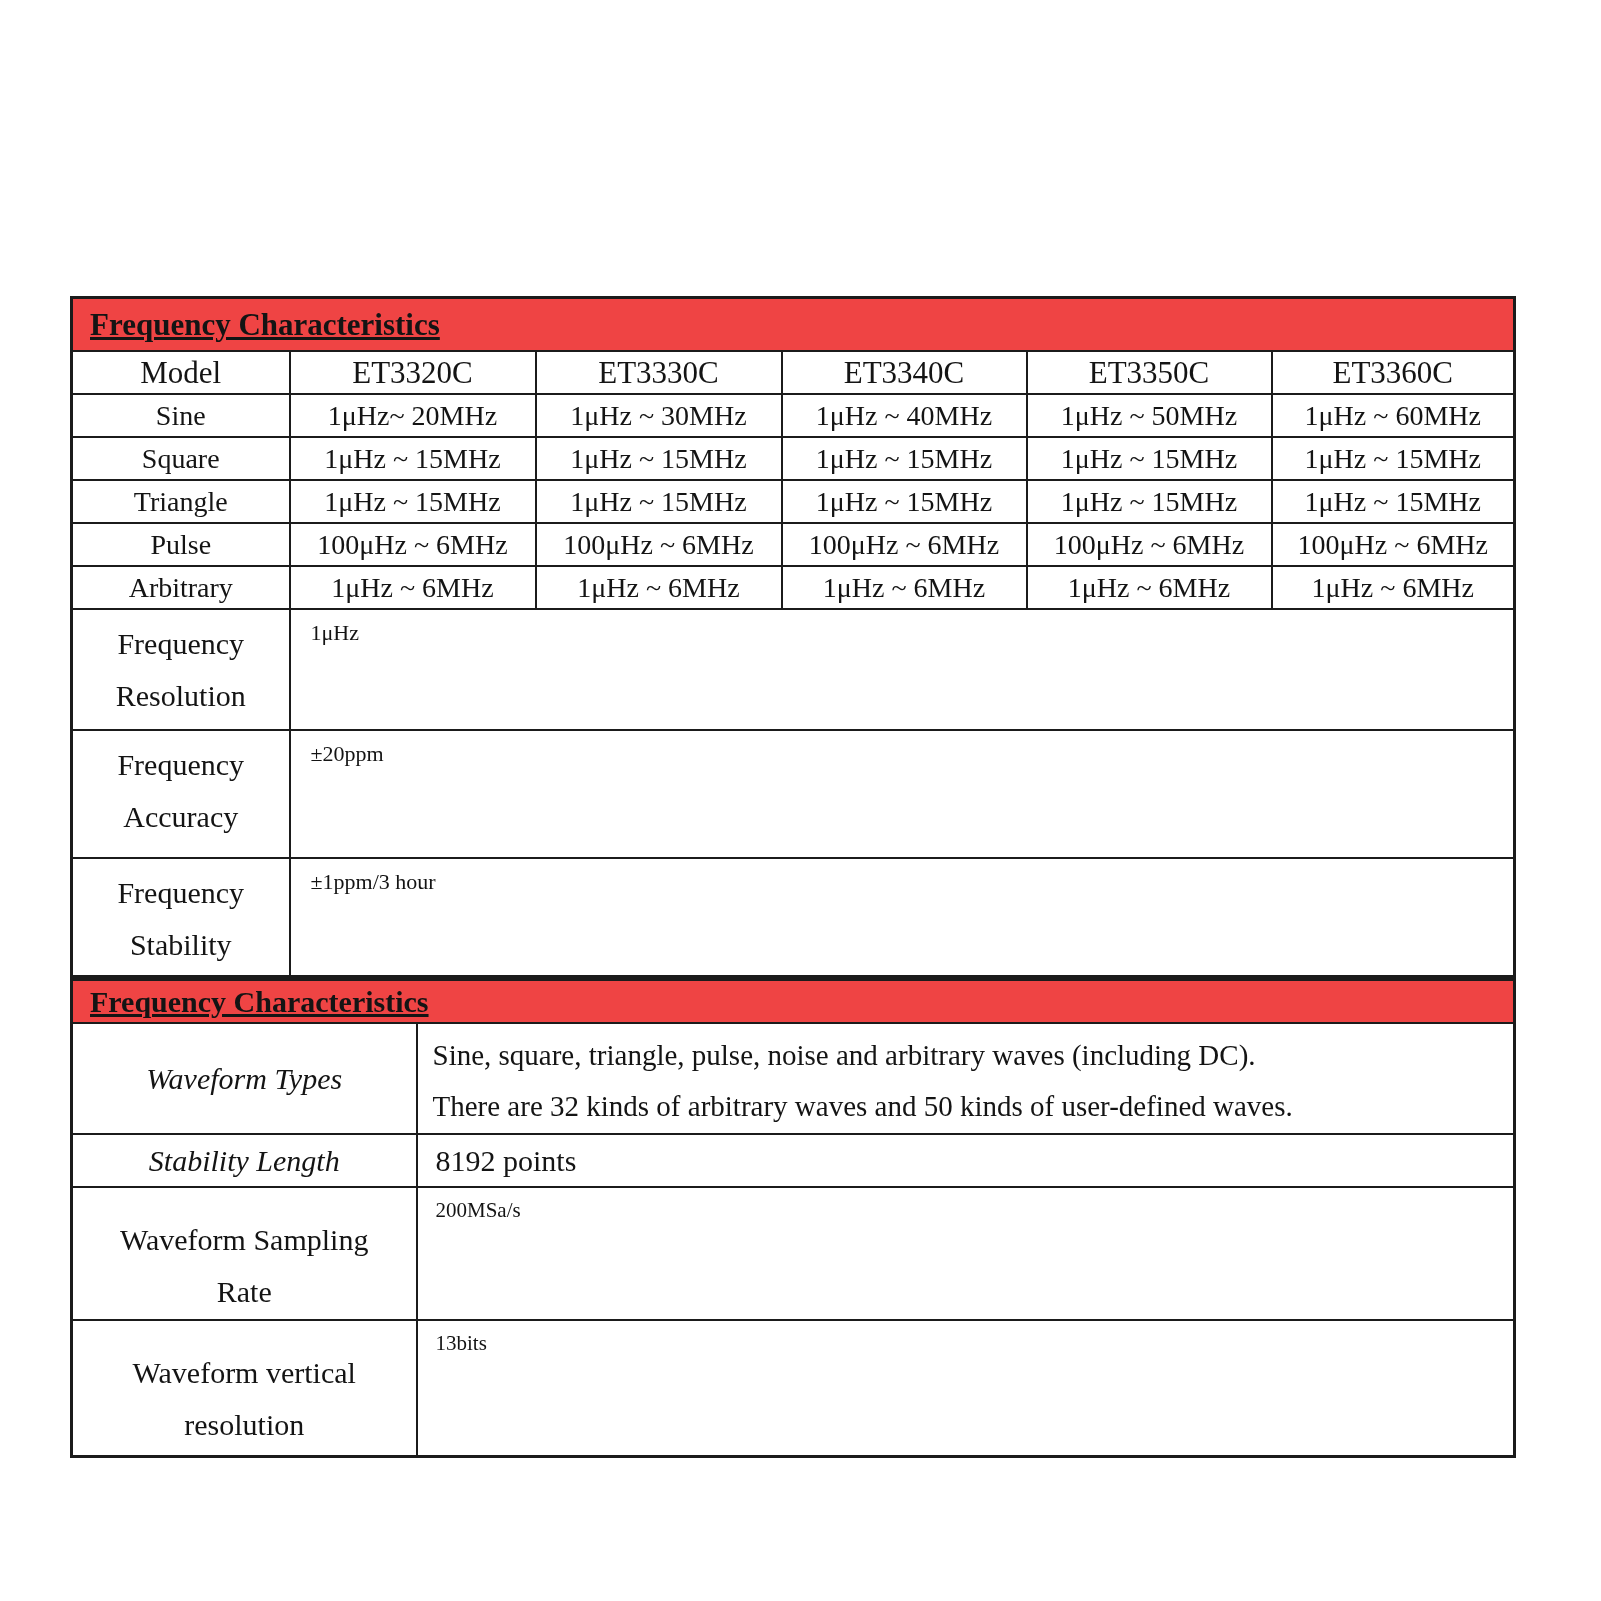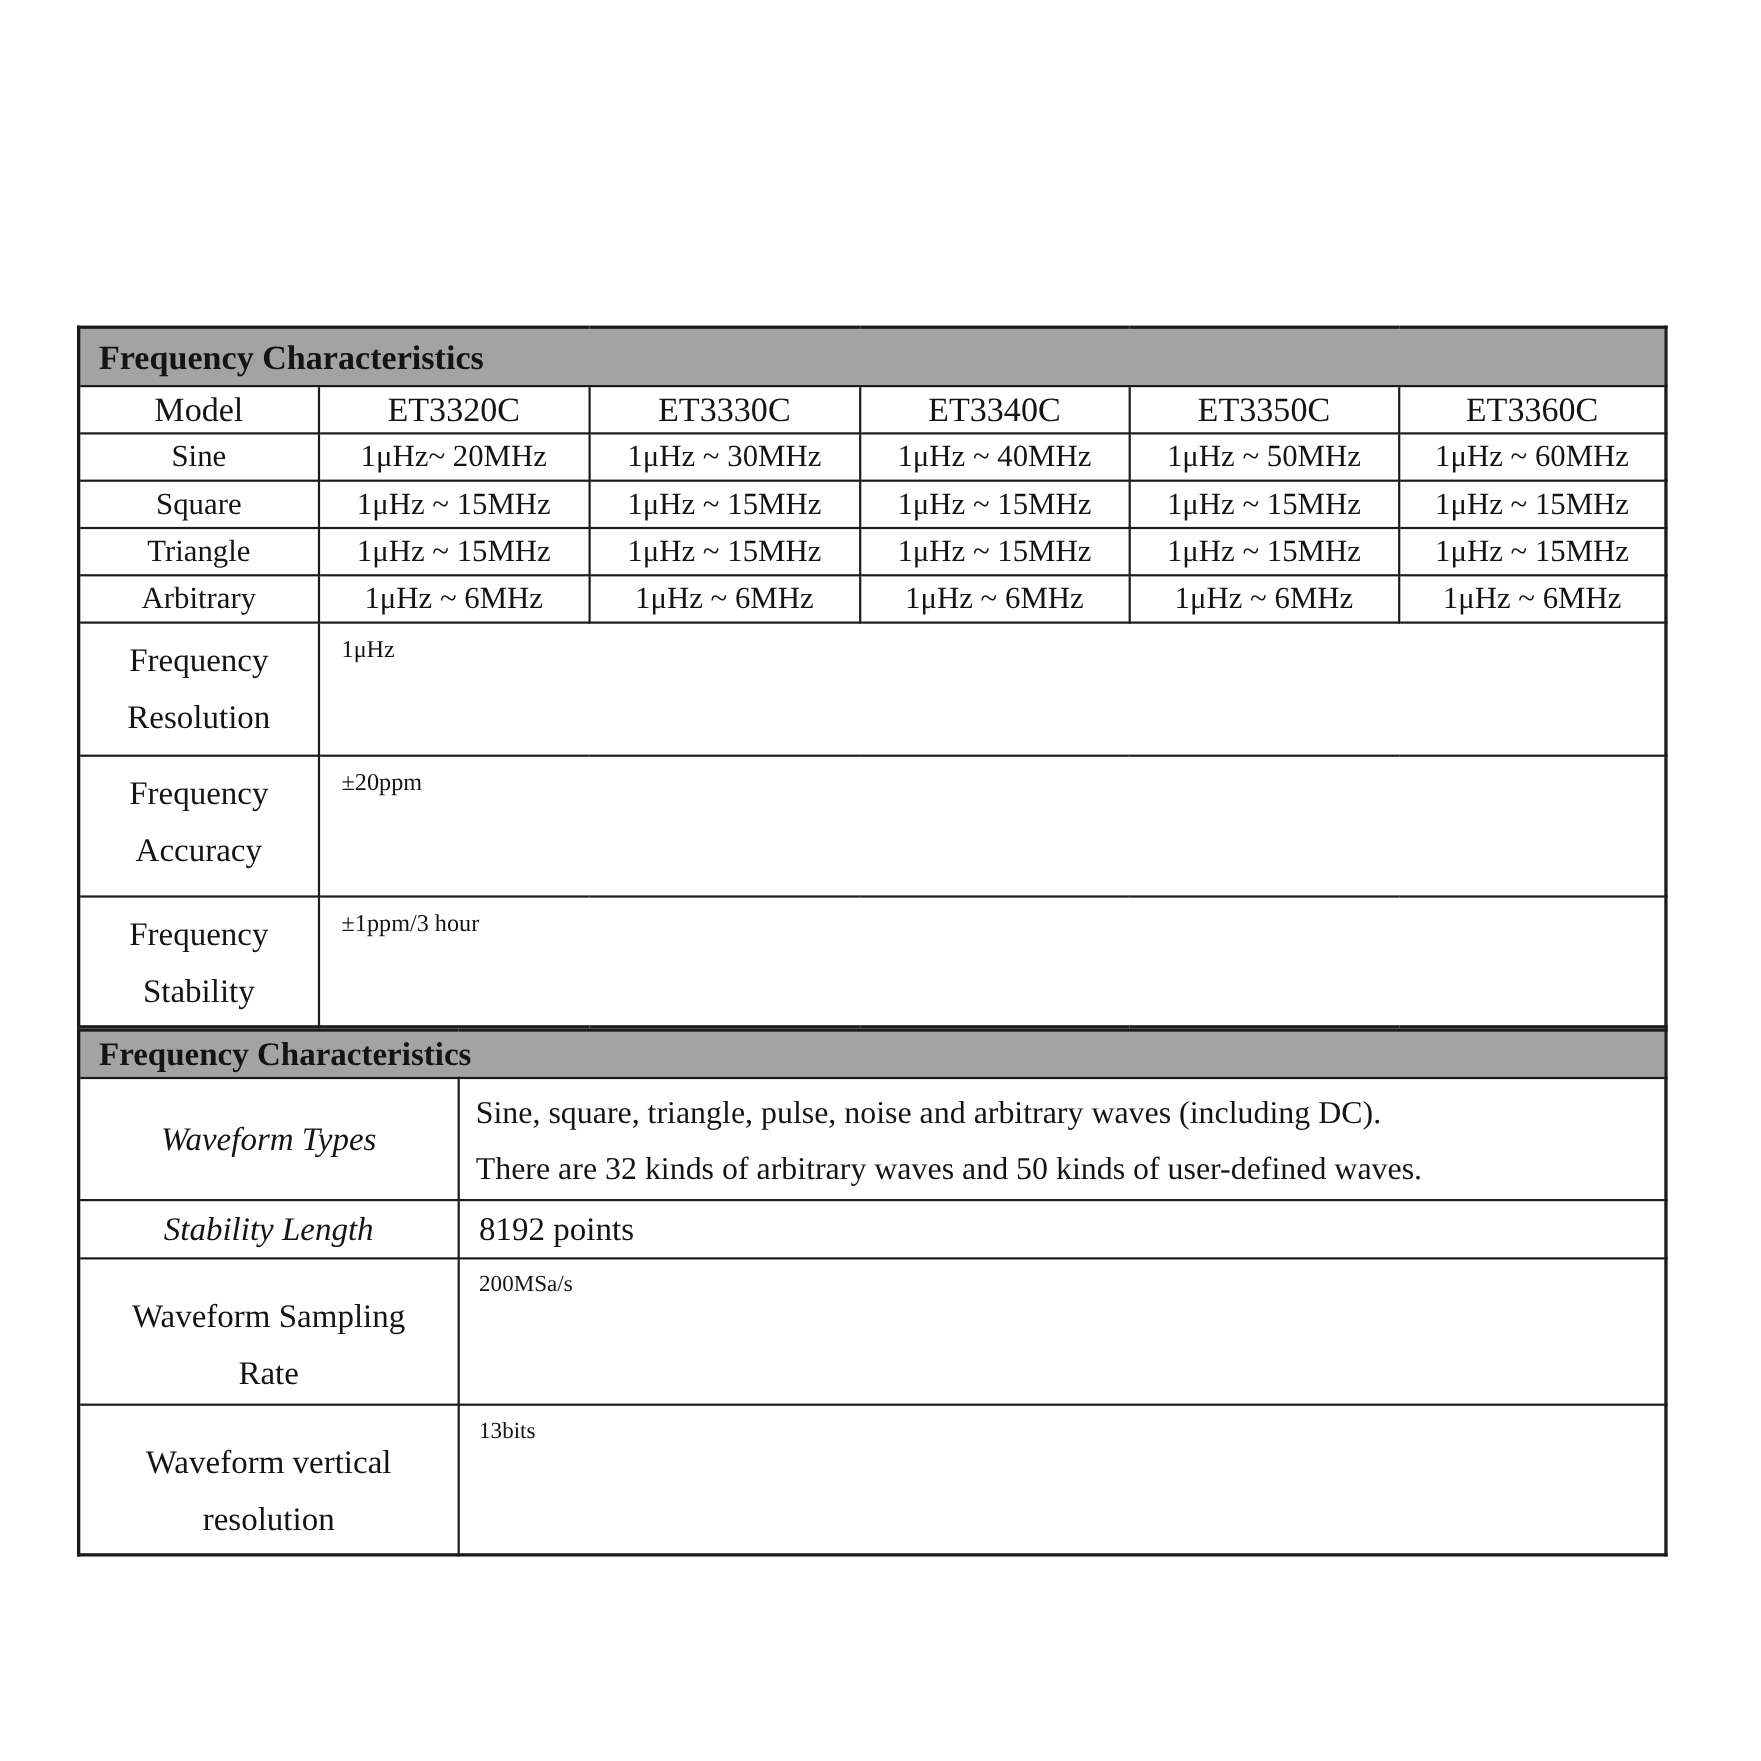--- a/index.html
+++ b/index.html
@@ -1,21 +1,21 @@
 <!DOCTYPE html>
 <html><head>
 <meta charset="utf-8">
 <style>
   html,body{margin:0;padding:0;background:#ffffff;width:1601px;height:1601px;
     font-family:"Liberation Serif", serif;color:#141414;}
   .spec{position:absolute;left:70px;top:296px;width:1443px;}
   table{border-collapse:collapse;width:100%;table-layout:fixed;border:3px solid #1b1b1b;}
   td{border:2px solid #1b1b1b;overflow:hidden;}
   
-  .title-row td{background:#a3a3a3;font-weight:bold;font-size:31px;padding-left:17px;}
+  .title-row td{background:#ef4444;font-weight:bold;font-size:31px;padding-left:17px;text-decoration:underline;}
   .freq-title td{height:49px;}
   .wave-title td{height:39px;font-size:30px;}
   
   .model-row td{height:39px;text-align:center;font-size:31px;vertical-align:middle;}
   .data-row td{height:39px;text-align:center;font-size:28px;vertical-align:middle;}
   
   .spec-row td{vertical-align:top;}
   .h113 td{height:109px;}
   .h120 td{height:116px;}
   .h110 td{height:106px;}
@@ -79,20 +79,28 @@
     </tr>
     <tr class="data-row">
       <td>Triangle</td>
       <td>1μHz ~ 15MHz</td>
       <td>1μHz ~ 15MHz</td>
       <td>1μHz ~ 15MHz</td>
       <td>1μHz ~ 15MHz</td>
       <td>1μHz ~ 15MHz</td>
     </tr>
     <tr class="data-row">
+      <td>Pulse</td>
+      <td>100μHz ~ 6MHz</td>
+      <td>100μHz ~ 6MHz</td>
+      <td>100μHz ~ 6MHz</td>
+      <td>100μHz ~ 6MHz</td>
+      <td>100μHz ~ 6MHz</td>
+    </tr>
+    <tr class="data-row">
       <td>Arbitrary</td>
       <td>1μHz ~ 6MHz</td>
       <td>1μHz ~ 6MHz</td>
       <td>1μHz ~ 6MHz</td>
       <td>1μHz ~ 6MHz</td>
       <td>1μHz ~ 6MHz</td>
     </tr>
     <tr class="spec-row h113">
       <td class="speclabel">
         <div>Frequency</div>

